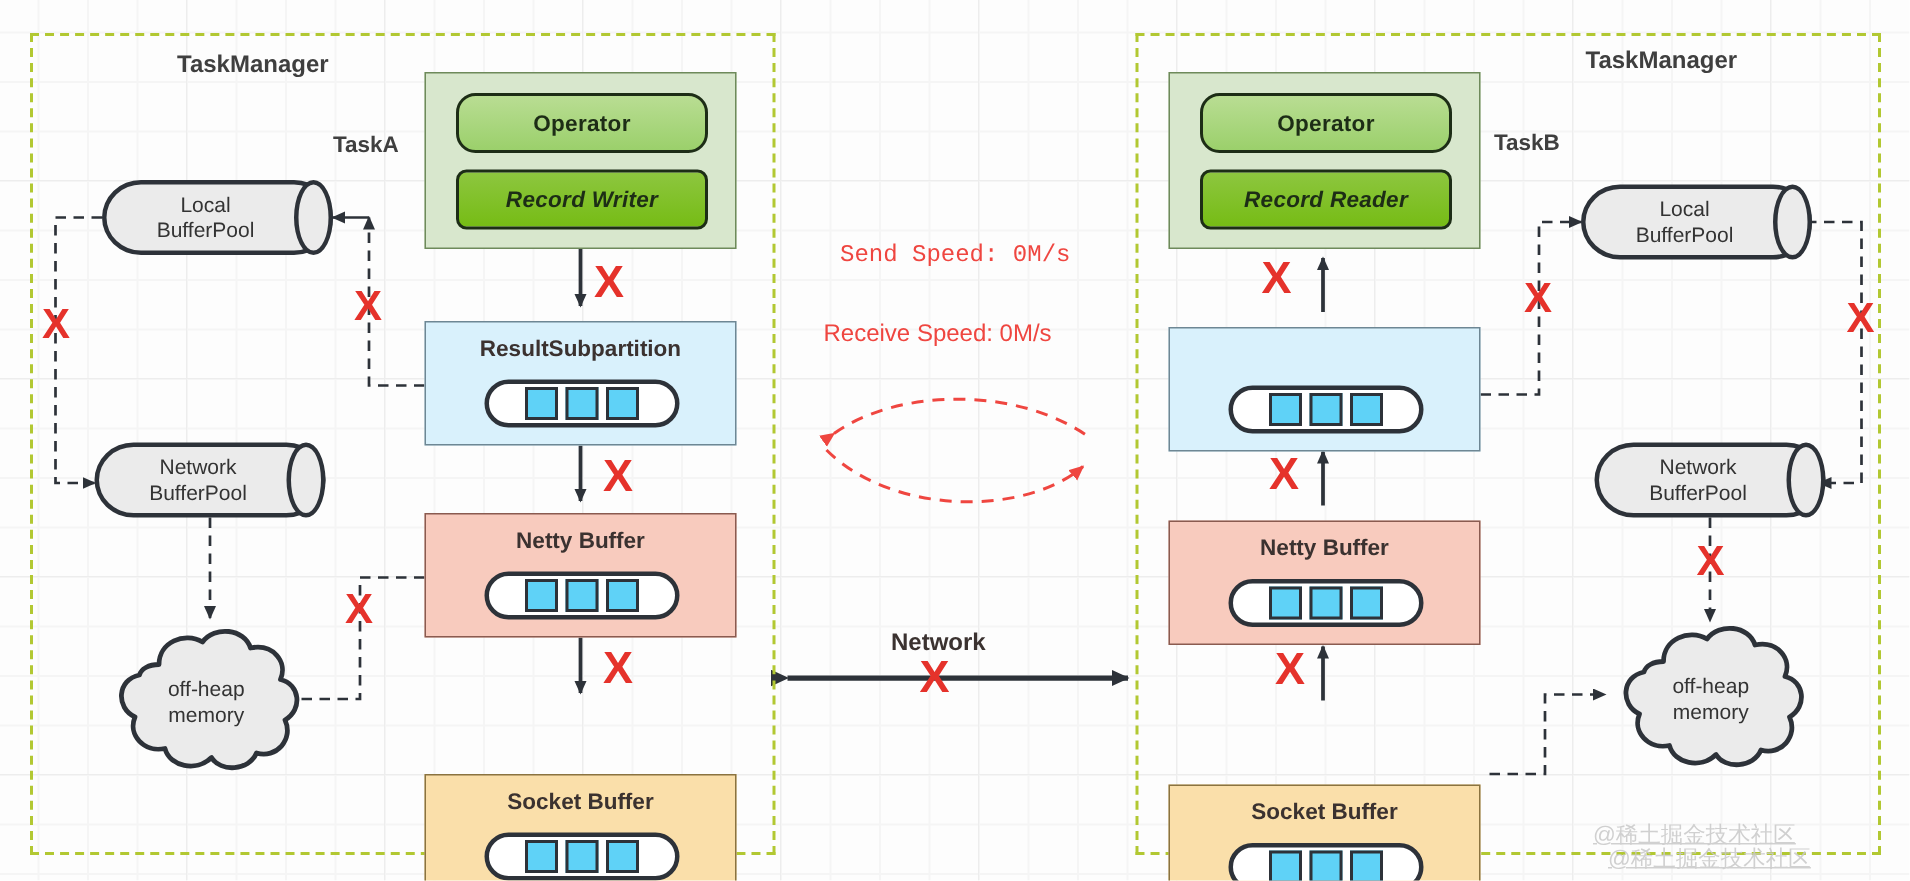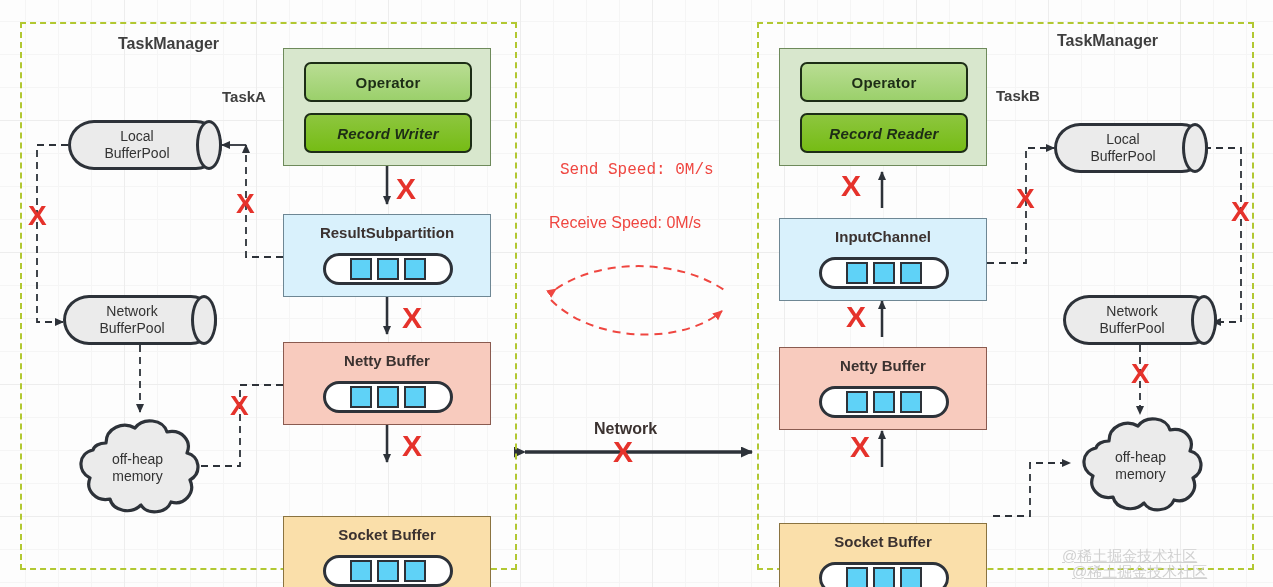--- a/index.html
+++ b/index.html
@@ -49,21 +49,21 @@
   }
   .op-chip{
     position:absolute;
     border:2px solid #1d2d16;
     border-radius:7px;
     box-sizing:border-box;
     display:flex;align-items:center;justify-content:center;
     font-size:15px;font-weight:bold;color:#1d2d16;
     letter-spacing:.2px;
   }
-  .op-light{background:linear-gradient(to bottom,#b9dd93,#9bd06b);}
+  .op-light{background:linear-gradient(to bottom,#b9dd93,#9bd06b);border-radius:13px;}
   .op-dark{background:linear-gradient(to bottom,#8dc63f,#76bc15);font-style:italic;}
 
   
   .stage-box{
     position:absolute;
     box-sizing:border-box;
     border:1px solid #5f6a72;
   }
   .stage-box .stitle{
     position:absolute;left:0;right:0;top:9px;
@@ -287,21 +287,20 @@
   <div class="tm-box" style="left:757px;top:22px;width:497px;height:548px;"></div>
   <div class="tm-title" style="left:1057px;top:32px;">TaskManager</div>
   <div class="task-label" style="left:996px;top:87px;">TaskB</div>
 
   <div class="task-group" style="left:779px;top:48px;width:208px;height:118px;">
     <div class="op-chip op-light" style="left:20px;top:13px;width:168px;height:40px;">Operator</div>
     <div class="op-chip op-dark" style="left:20px;top:64px;width:168px;height:40px;">Record Reader</div>
   </div>
 
   <div class="stage-box sb-blue" style="left:779px;top:218px;width:208px;height:83px;">
-    <div class="stitle">InputChannel</div>
     <div class="capsule" style="left:39px;top:38px;width:130px;height:32px;">
       <div class="cell"></div>
       <div class="cell"></div>
       <div class="cell"></div>
     </div>
   </div>
 
   <div class="stage-box sb-red" style="left:779px;top:347px;width:208px;height:83px;">
     <div class="stitle">Netty Buffer</div>
     <div class="capsule" style="left:39px;top:38px;width:130px;height:32px;">

